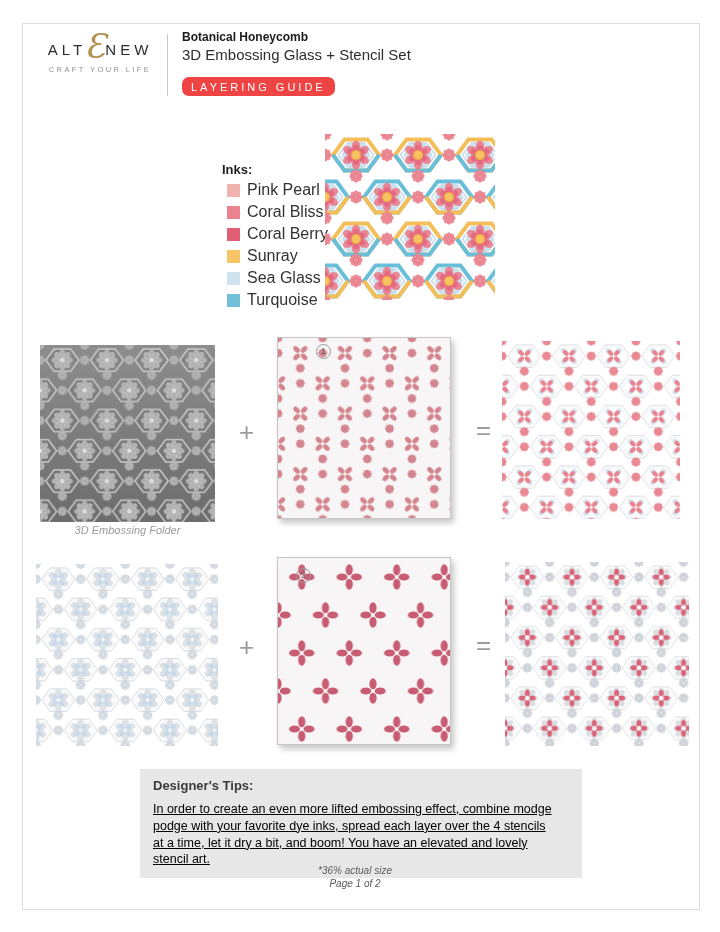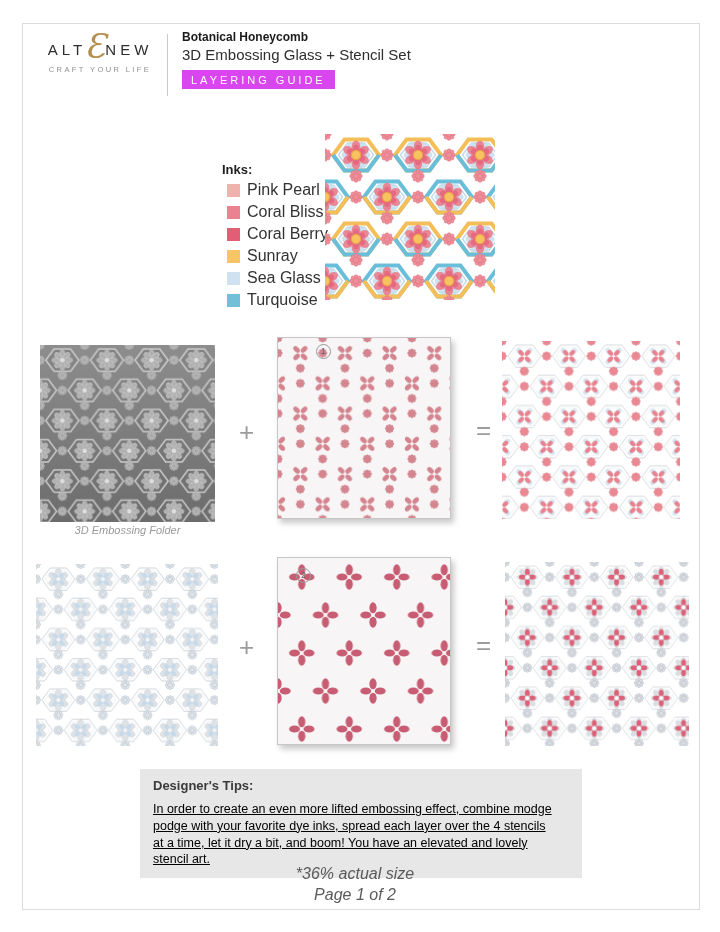--- a/index.html
+++ b/index.html
@@ -11,22 +11,22 @@
   .logo{position:absolute;left:36px;top:38px;width:128px;text-align:center;}
   .logo-line{display:flex;align-items:baseline;justify-content:center;}
   .logo-word{font-size:15px;letter-spacing:4px;color:#2d2d2d;font-weight:400;}
   .logo-amp{font-family:"DejaVu Serif",serif;font-style:italic;font-size:34px;line-height:10px;
             color:#b3904d;position:relative;top:3px;margin:0 -1px;}
   .logo-tagline{margin-top:7px;font-size:7.5px;letter-spacing:2.4px;color:#8f8f8f;}
   .vdivider{position:absolute;left:167px;top:34px;width:1px;height:62px;background:#c9c9c9;}
   .titleblock{position:absolute;left:182px;top:30px;}
   .doc-title{font-size:12px;font-weight:bold;color:#1b1b1b;}
   .doc-subtitle{font-size:15px;color:#2e2e2e;margin-top:2px;}
-  .badge{display:inline-block;margin-top:7px;background:#d946ef;color:#fff;font-size:11px;
-         letter-spacing:3px;padding:4px 9px 3px 9px;}
+  .badge{display:inline-block;margin-top:14px;background:#ef4444;color:#fff;font-size:11px;
+         letter-spacing:3px;padding:4px 9px 3px 9px;border-radius:7px;}
 
   
   .inks{position:absolute;left:222px;top:162px;}
   .inks-label{font-size:13px;font-weight:bold;color:#1f1f1f;margin-bottom:3px;}
   .ink-item{display:flex;align-items:center;margin:4px 0 0 5px;}
   .ink-swatch{width:13px;height:13px;margin-right:7px;flex:0 0 auto;}
   .ink-name{font-size:16px;color:#333;}
 
   
   .panel{position:absolute;}
@@ -37,21 +37,21 @@
   .caption{position:absolute;font-size:11px;font-style:italic;color:#9a9a9a;text-align:center;}
 
   
   .tips{position:absolute;left:140px;top:769px;width:442px;background:#e8e7e7;
         padding:9px 29px 10px 13px;box-sizing:border-box;}
   .tips-title{font-size:13px;font-weight:bold;color:#3a3a3a;}
   .tips-body{font-size:12.5px;color:#000000;line-height:1.34;margin-top:8px;text-decoration:underline;}
 
   
   .scale-note{position:absolute;left:255px;top:864px;width:200px;text-align:center;
-              font-size:16px;font-style:italic;color:#5a5a5a;line-height:1.3;}
+              font-size:10px;font-style:italic;color:#5a5a5a;line-height:1.3;}
   .copyright{position:absolute;left:540px;top:875px;width:148px;text-align:right;
              font-size:10px;color:#4a4a4a;line-height:1.3;}
 </style>
 </head>
 <body>
 
 <svg width="0" height="0" style="position:absolute" aria-hidden="true">
 <defs>
   <linearGradient id="gradEmb" x1="0" y1="0" x2="0" y2="1">
     <stop offset="0" stop-color="#8d8d8d"></stop>

